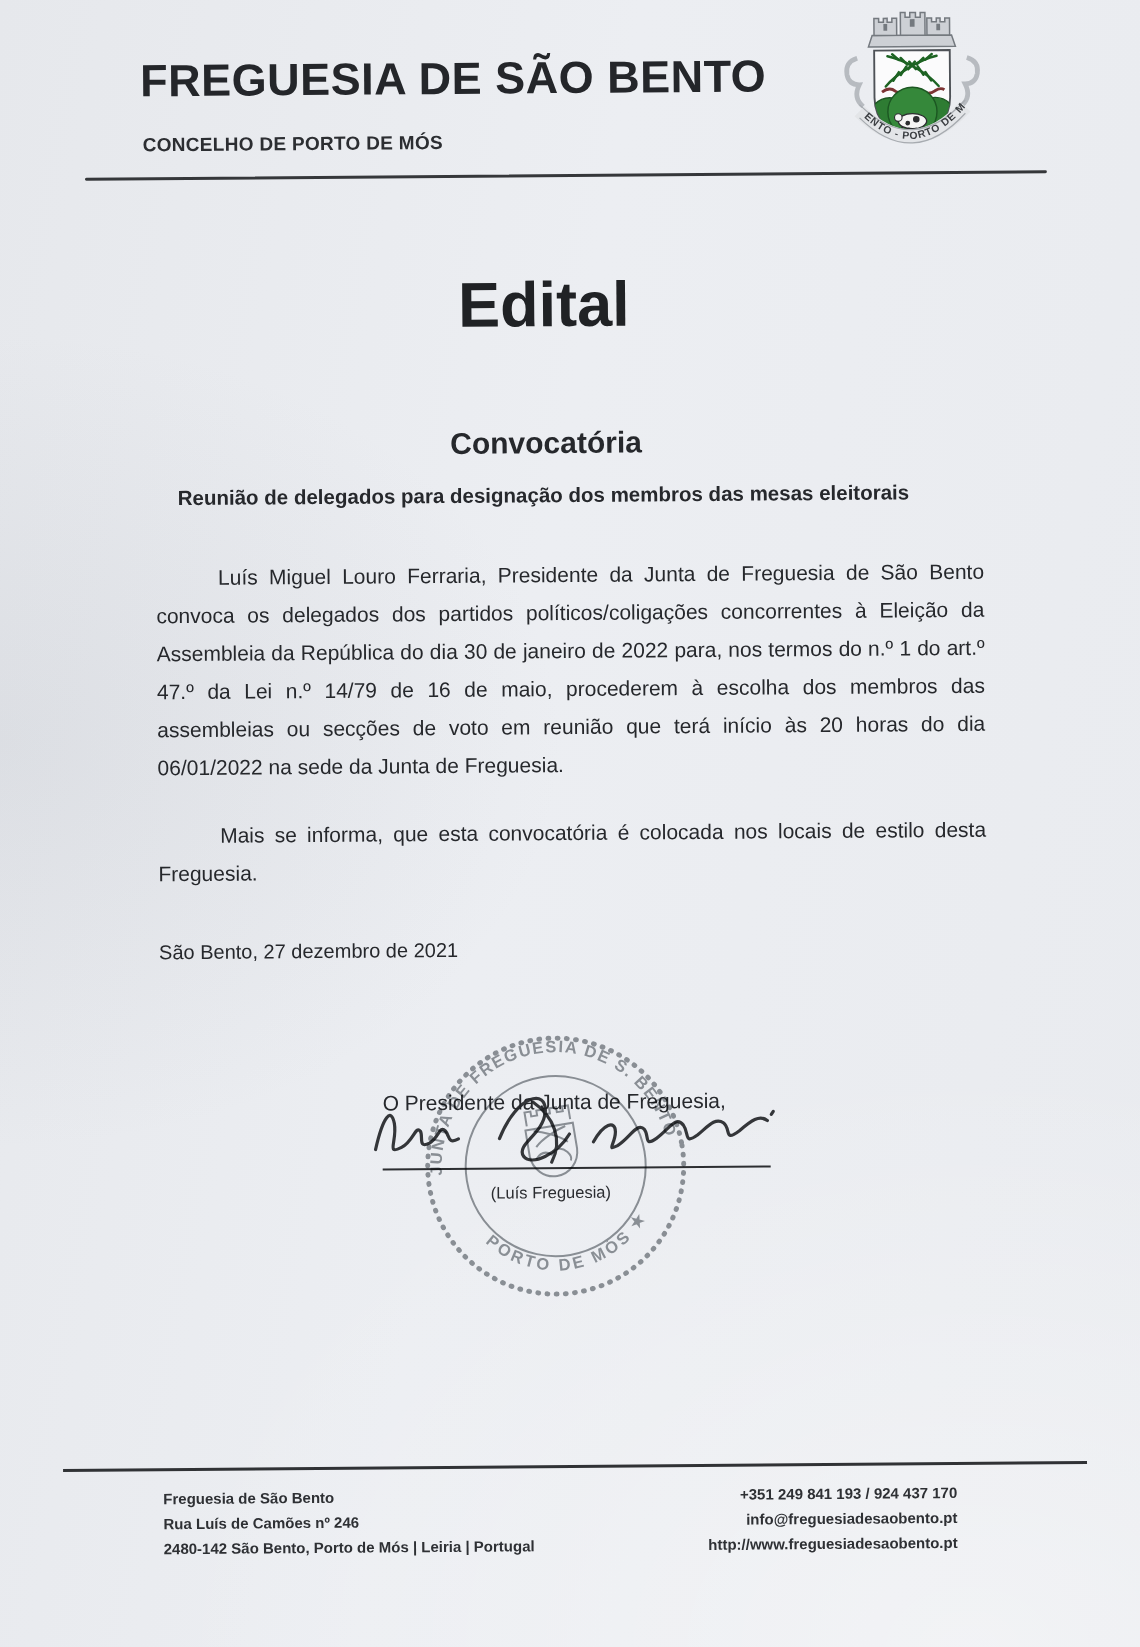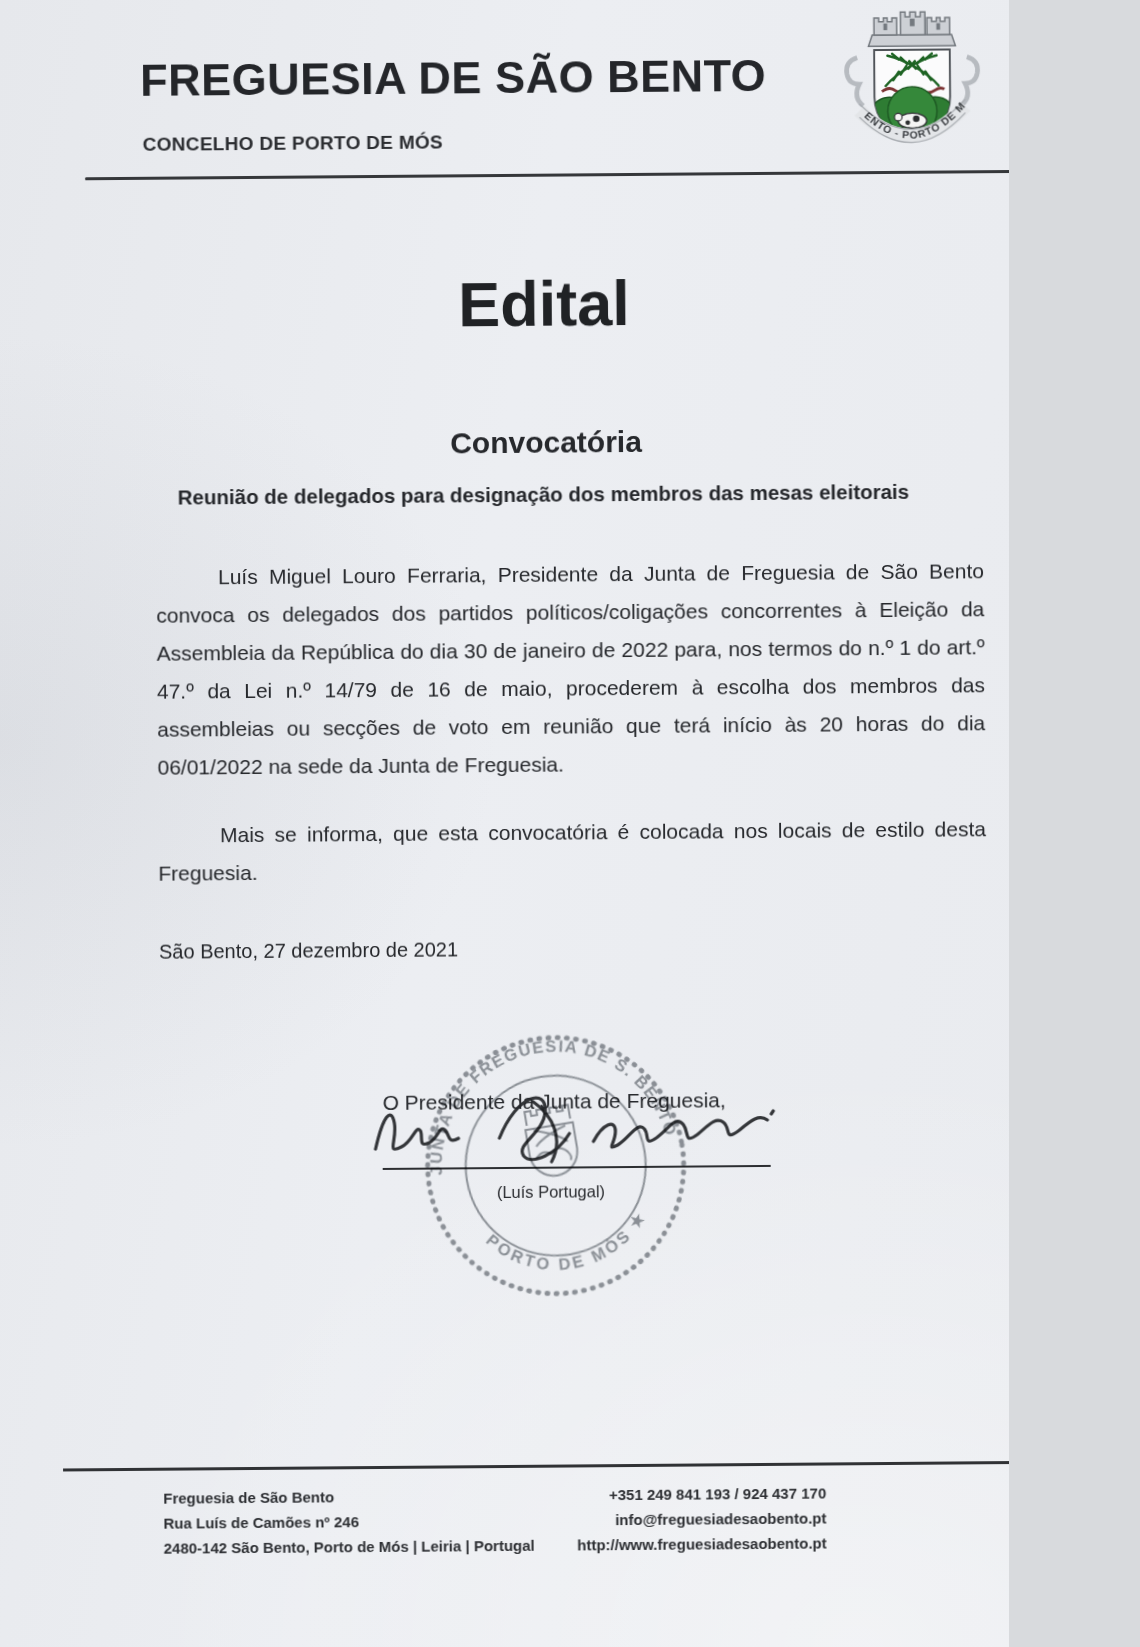--- a/index.html
+++ b/index.html
@@ -1,17 +1,17 @@
 <!DOCTYPE html>
 <html style="--paper: #eaecf0; --ink: #26282c; --crest_green: #2e7c33; --crest_red: #7d3434; --crown_silver: #cdd0d5; --stamp_gray: #6d737a;"><head>
 <meta charset="utf-8">
 <style>
   html,body{margin:0;padding:0;background:#d8dadd;}
   .page{
-    position:relative;width:1009px;height:1647px;overflow:hidden;
+    position:relative;width:1140px;height:1647px;overflow:hidden;
     font-family:"Liberation Sans",sans-serif;color:var(--ink,#26282c);
     background:
       radial-gradient(120% 60% at 85% 100%, rgba(255,255,255,.38), transparent 60%),
       radial-gradient(90% 45% at 0% 45%, rgba(160,165,175,.16), transparent 55%),
       linear-gradient(100deg,#e6e8ec 0%,#eceef2 45%,#e9ebef 100%);
   }
   .sheet{position:absolute;inset:0;transform:rotate(-0.45deg);transform-origin:50% 50%;}
 
   
   .org-name{position:absolute;left:146px;top:52px;font-size:45px;font-weight:bold;color:#24262a;letter-spacing:.5px;white-space:nowrap;}
@@ -117,21 +117,21 @@
     <svg class="sig-scrawl" viewBox="0 0 440 110" aria-hidden="true">
       <g fill="none" stroke="#24262a" stroke-width="3.2" stroke-linecap="round" stroke-linejoin="round" opacity=".92">
         <path d="M18,76 C26,42 34,34 37,50 C40,68 28,82 44,74 C56,68 58,52 63,58 C66,63 60,76 72,70 C82,64 82,52 88,58 C92,62 90,72 101,66"></path>
         <path d="M142,66 C160,22 190,16 188,40 C186,62 158,72 166,84 C174,94 200,82 212,62"></path>
         <path d="M176,30 C196,44 206,68 194,90"></path>
         <path d="M236,70 C246,52 258,48 258,60 C258,72 248,80 260,74 C272,67 280,50 287,58 C292,64 286,76 299,67 C312,58 318,44 326,54 C332,62 326,74 340,64 C350,56 358,46 366,52 C374,58 366,72 382,60 C394,50 402,44 410,50"></path>
         <path d="M414,44 l2,-3"></path>
       </g>
     </svg>
 
-    <div class="sig-name">(Luís Portugal)</div>
+    <div class="sig-name">(Luís Freguesia)</div>
 
     <svg class="stamp" viewBox="0 0 280 280" aria-hidden="true">
       <g fill="none" stroke="#6d737a">
         <circle cx="140" cy="140" r="128" stroke-width="5" stroke-dasharray="0.8,8.4" stroke-linecap="round"></circle>
         <circle cx="140" cy="140" r="90" stroke-width="2"></circle>
       </g>
       <defs>
         <path id="stampTop" d="M 26,140 A 114,114 0 0 1 254,140"></path>
         <path id="stampBottom" d="M 40,166 A 103,103 0 0 0 240,166"></path>
       </defs>

